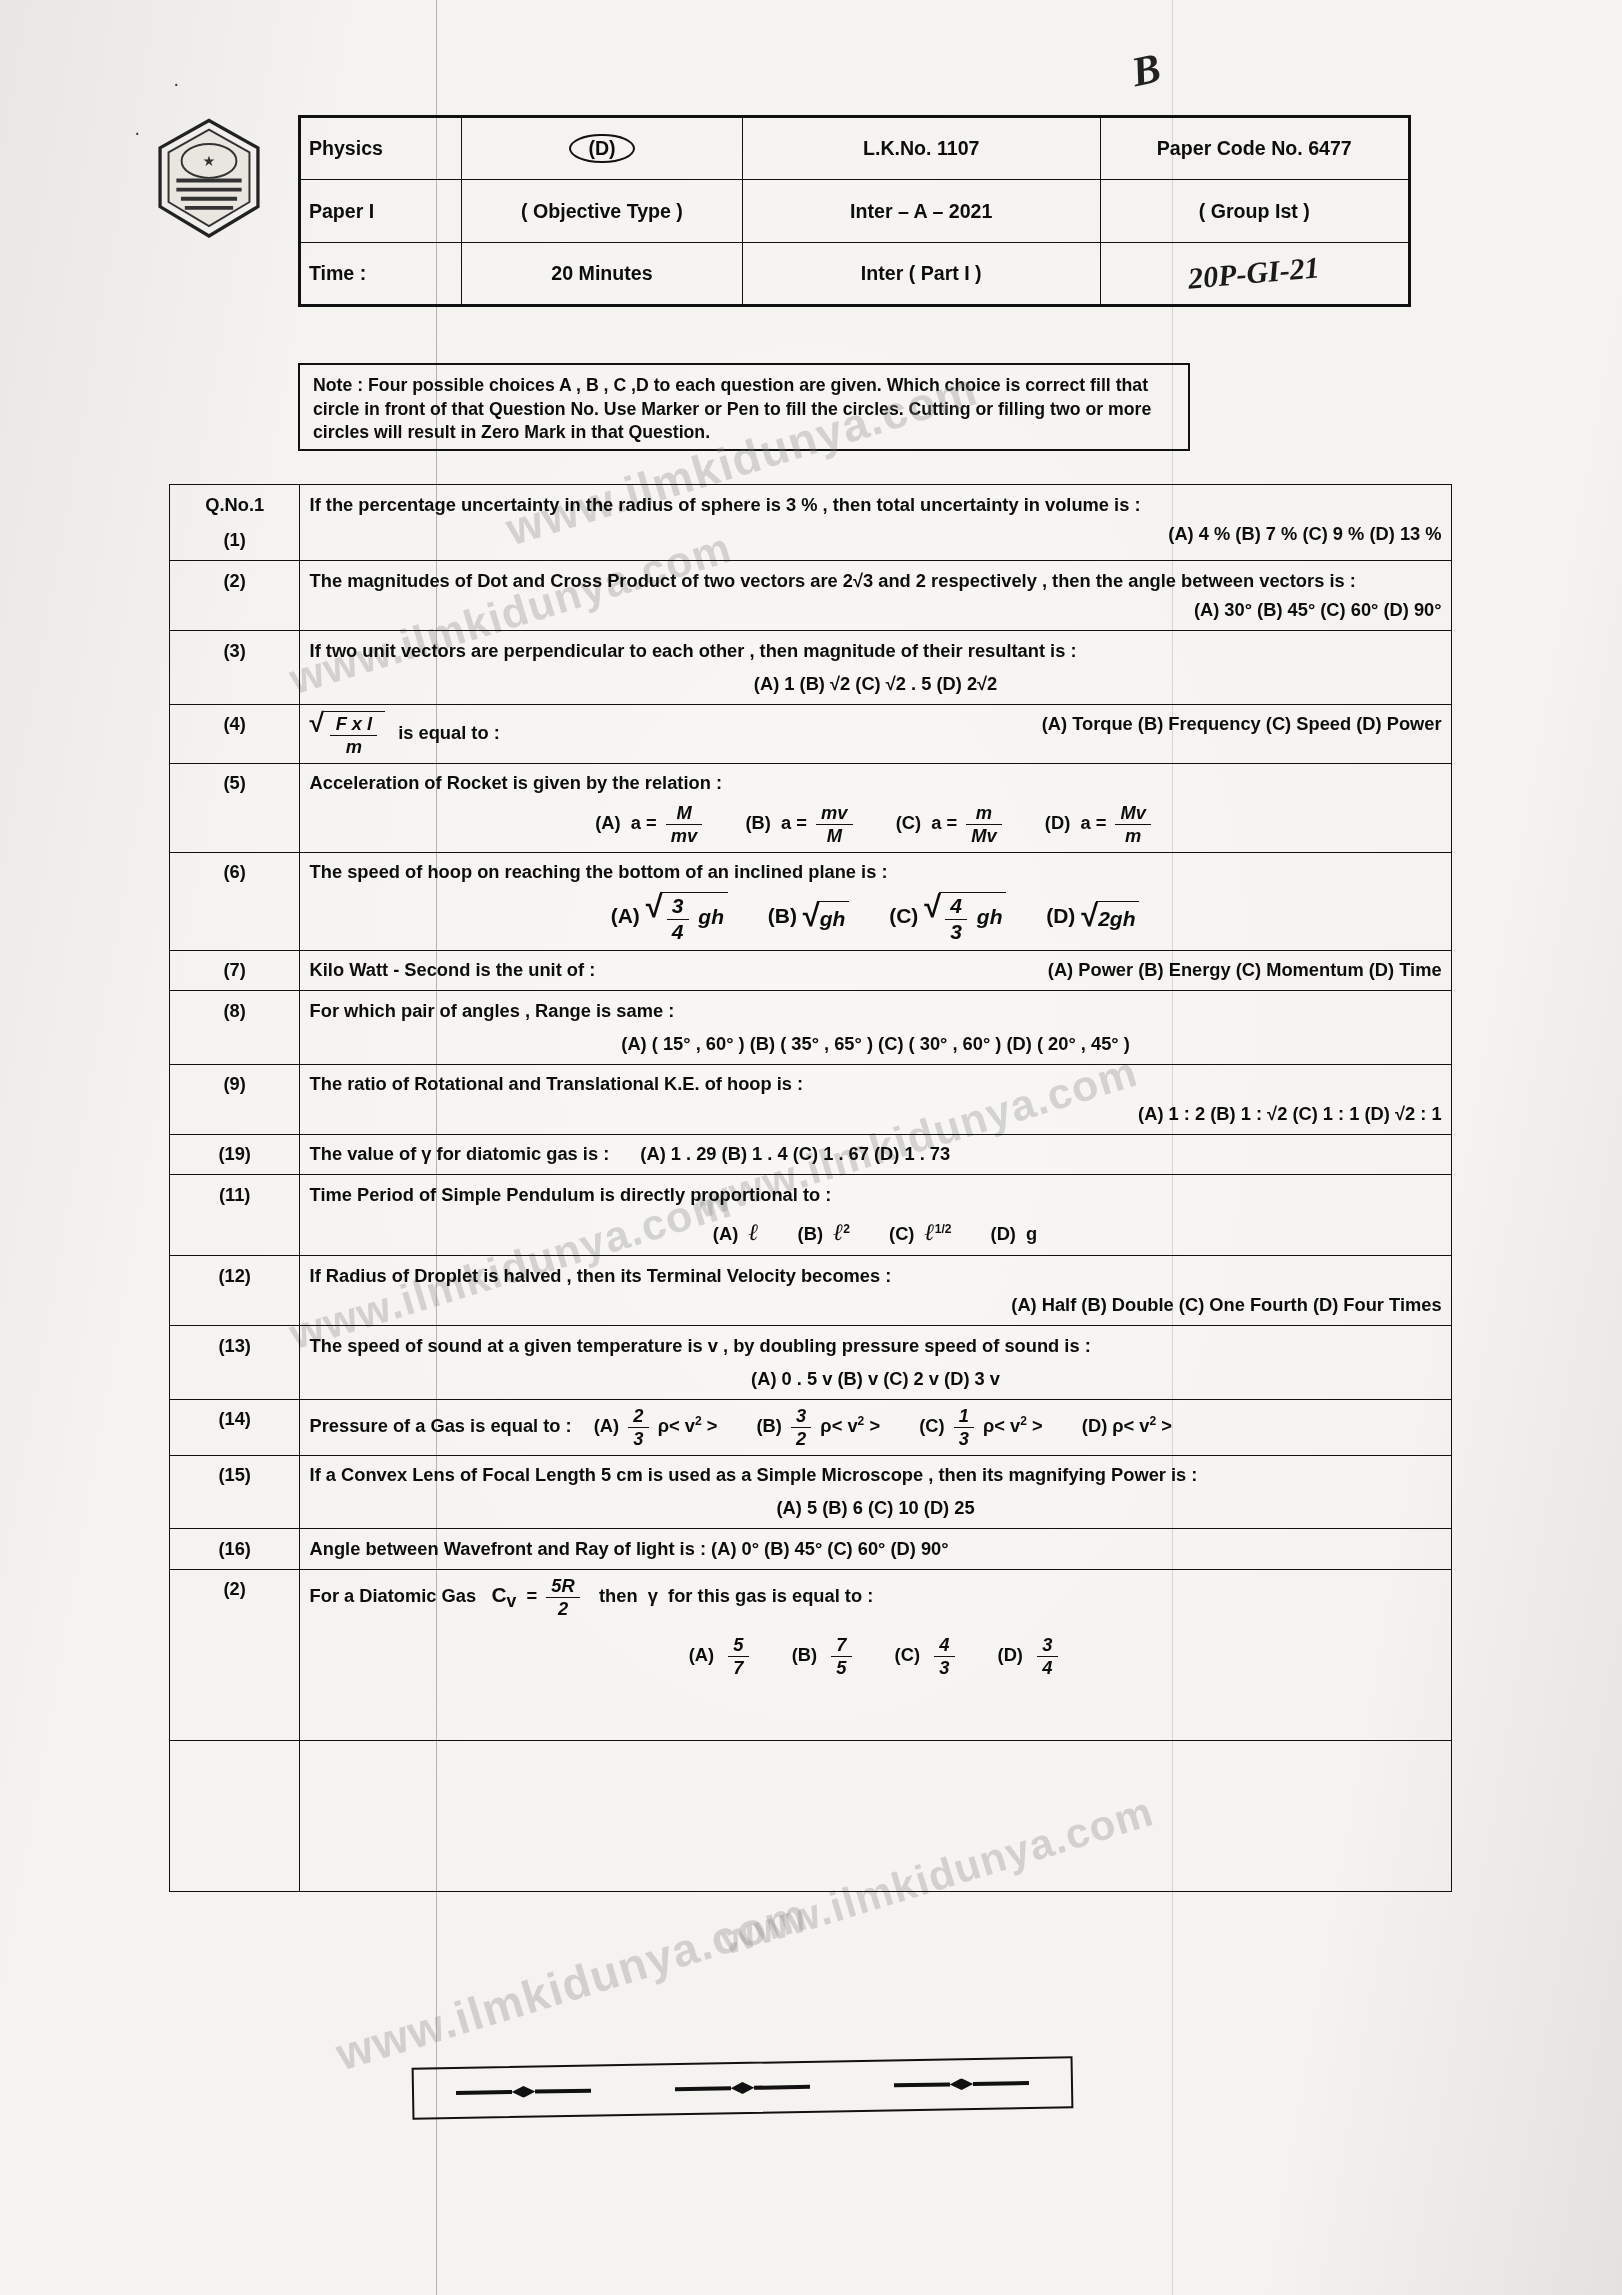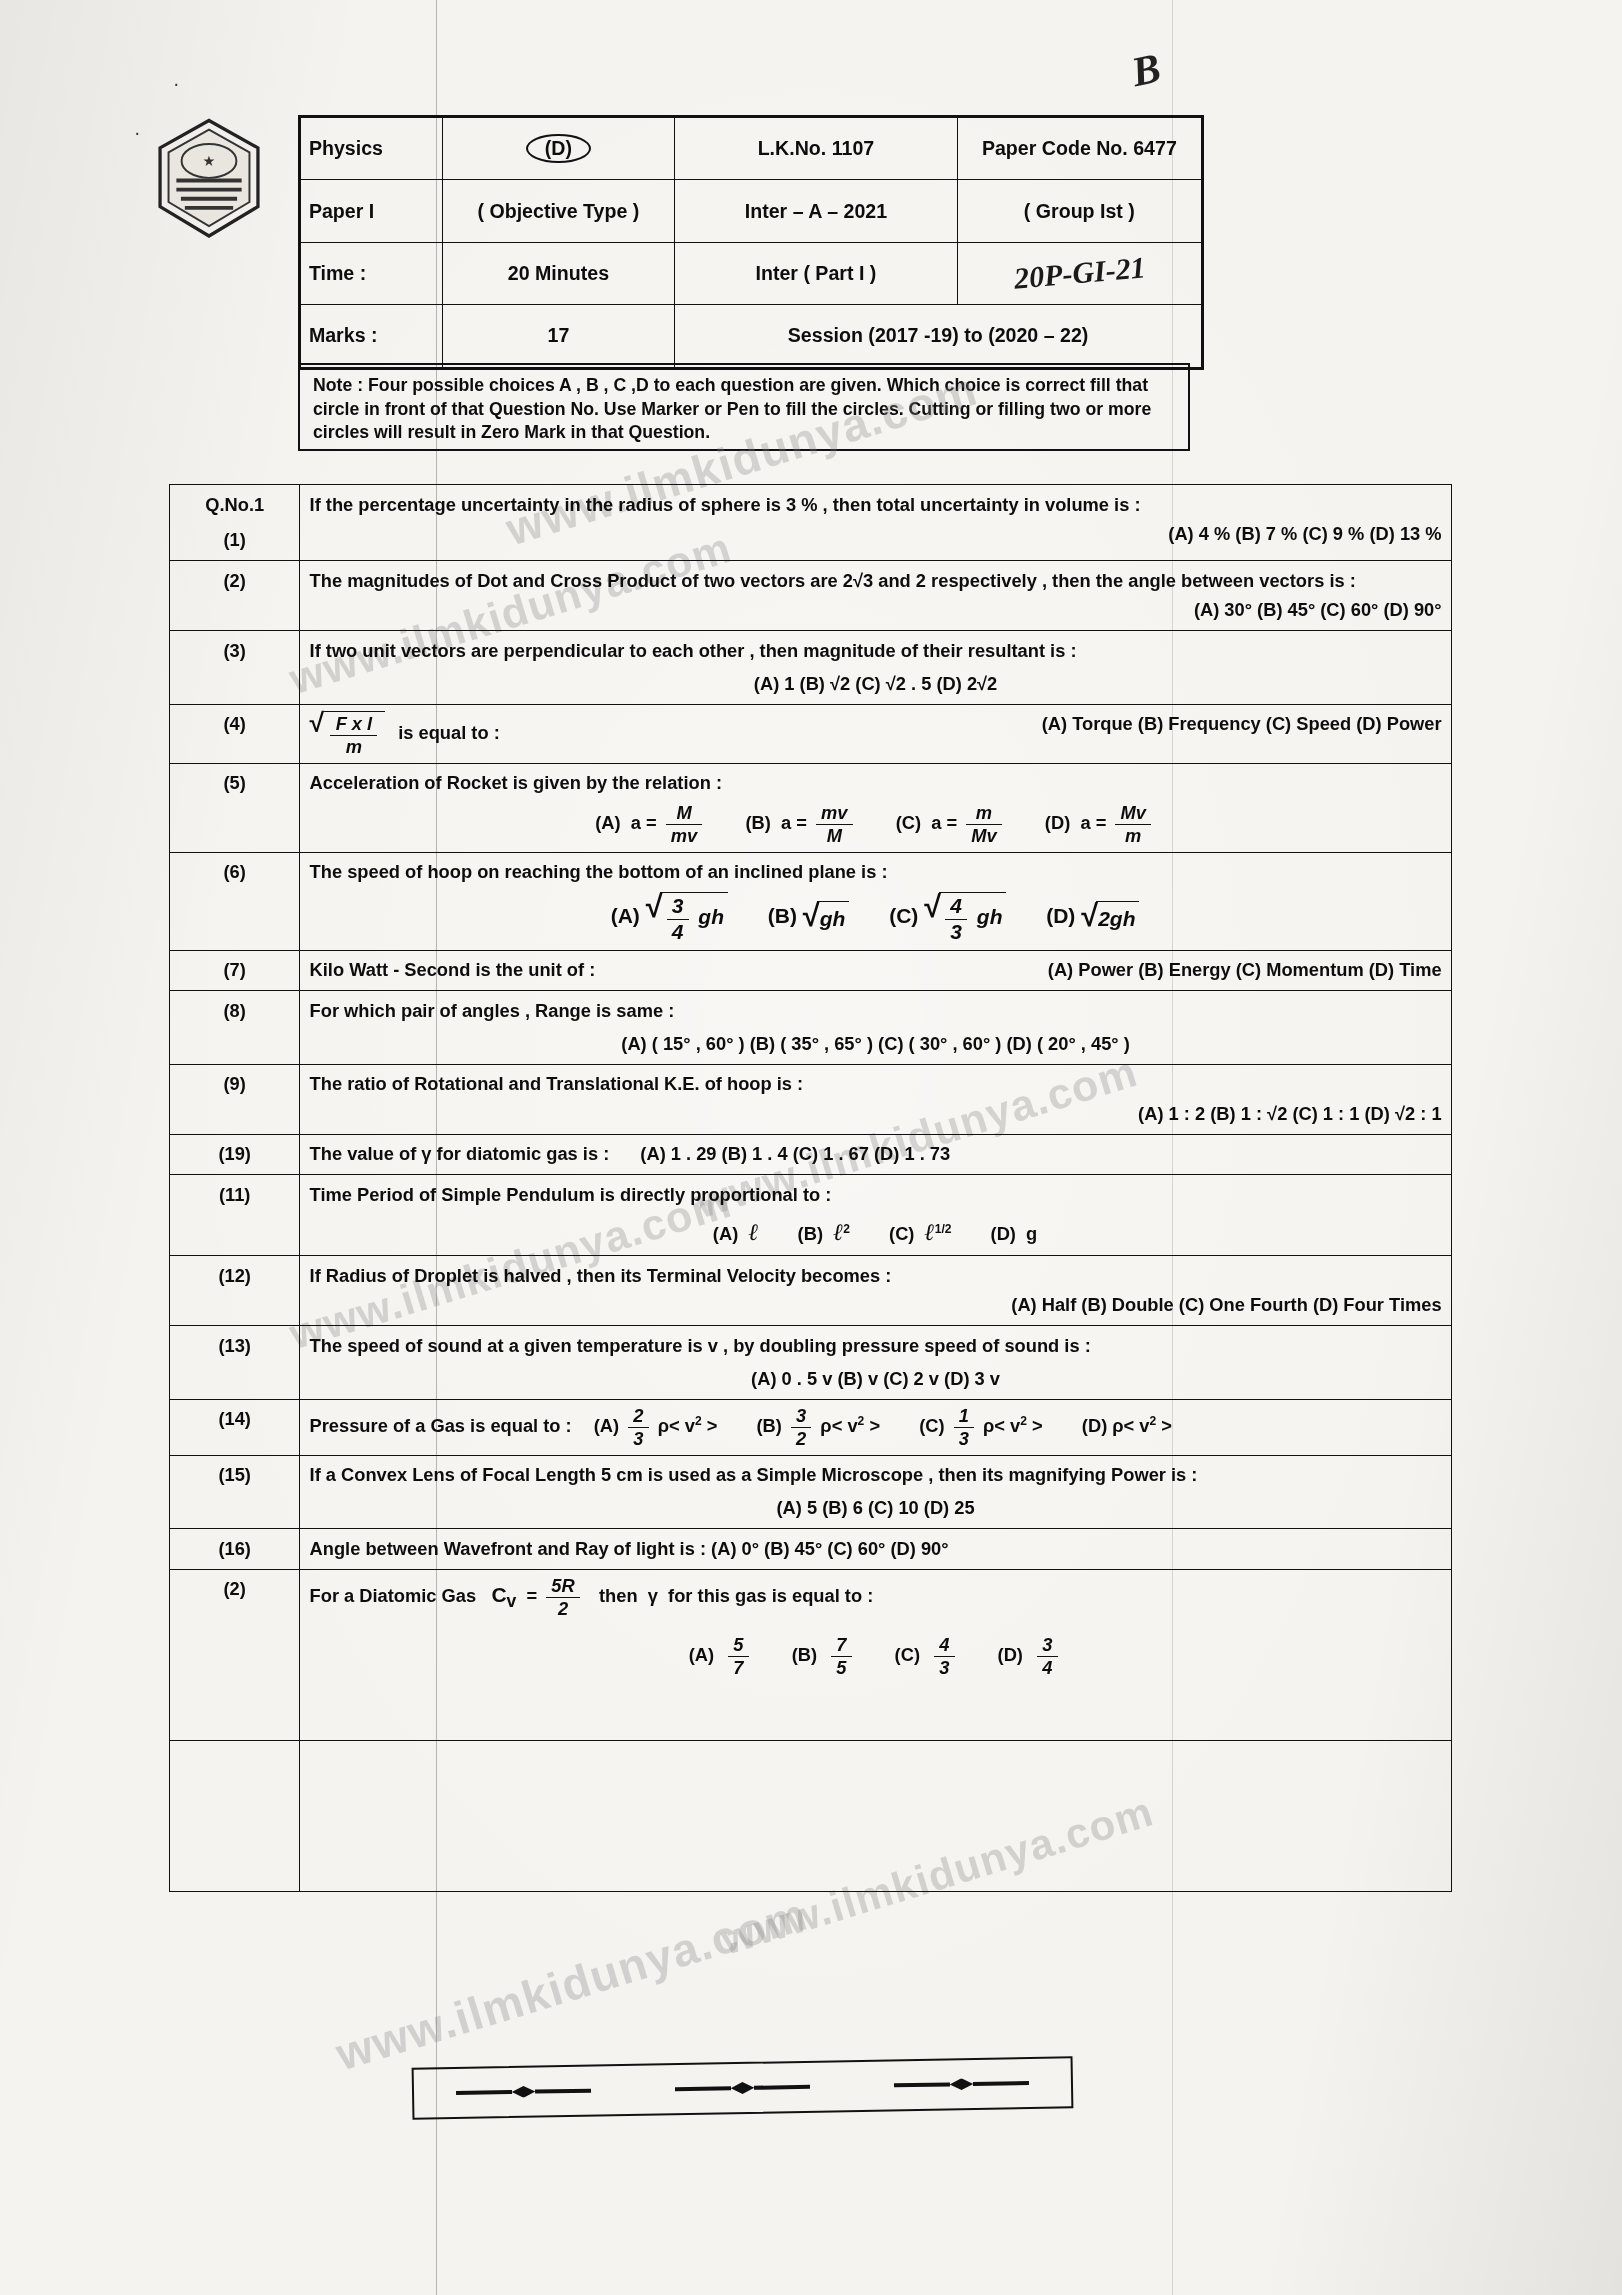--- a/index.html
+++ b/index.html
@@ -18,21 +18,21 @@
     position:absolute;inset:0;pointer-events:none;
     background:
       radial-gradient(ellipse at 50% 45%, rgba(255,255,255,0.35) 0%, rgba(255,255,255,0) 60%),
       linear-gradient(100deg, rgba(0,0,0,0.05) 0%, rgba(0,0,0,0) 18%, rgba(0,0,0,0) 82%, rgba(0,0,0,0.07) 100%);
   }
   .vline{
     position:absolute;top:0;bottom:0;width:1.3px;background:rgba(60,60,60,.35);
   }
   
   .hdr{
-    position:absolute;left:298px;top:115px;width:906px;
+    position:absolute;left:298px;top:115px;width:1113px;
     border:2px solid #111;
     box-sizing:border-box;
   }
   .hdr table{border-collapse:collapse;width:100%;}
   .hdr td{
     border:1.3px solid #111;
     padding:5.2px 7.9px;
     font-size:19.6px;font-weight:bold;
     vertical-align:middle;
     height:51px;
@@ -177,25 +177,20 @@
         <td class="c-right">( Group Ist )</td>
       </tr>
       <tr>
         <td class="c-lbl">Time      :</td>
         <td class="c-mid">20   Minutes</td>
         <td class="c-big">Inter ( Part  I )</td>
         <td class="c-right">
           <span class="hand">20P-GI-21</span>
         </td>
       </tr>
-      <tr>
-        <td class="c-lbl">Marks   :</td>
-        <td class="c-mid">17</td>
-        <td class="c-big" colspan="2" style="text-align:center;">Session (2017 -19) to (2020 – 22)</td>
-      </tr>
     </tbody>
       </table>
   </div>
 
   <div class="note">Note : Four possible choices  A , B , C ,D  to each question are  given. Which choice is correct fill that circle in front of that Question No. Use Marker or Pen to fill the circles. Cutting or filling two or more circles will result in Zero Mark in that Question.</div>
 
   <div class="wm wm1">www.ilmkidunya.com</div>
   <div class="wm wm2">www.ilmkidunya.com</div>
   <div class="wm wm3">www.ilmkidunya.com</div>
   <div class="wm wm4">www.ilmkidunya.com</div>

